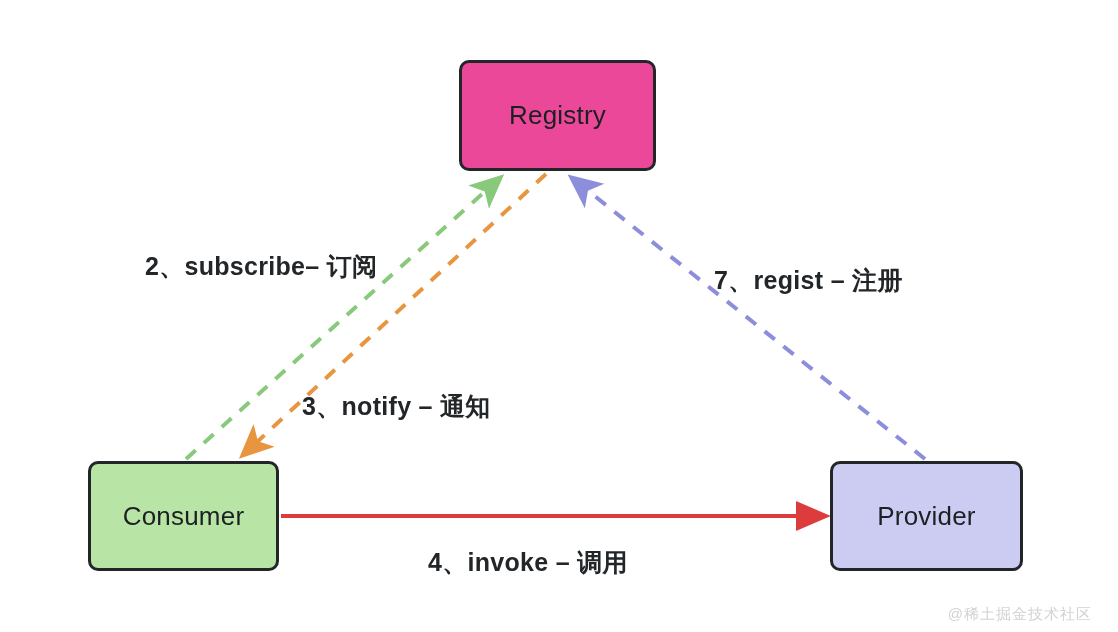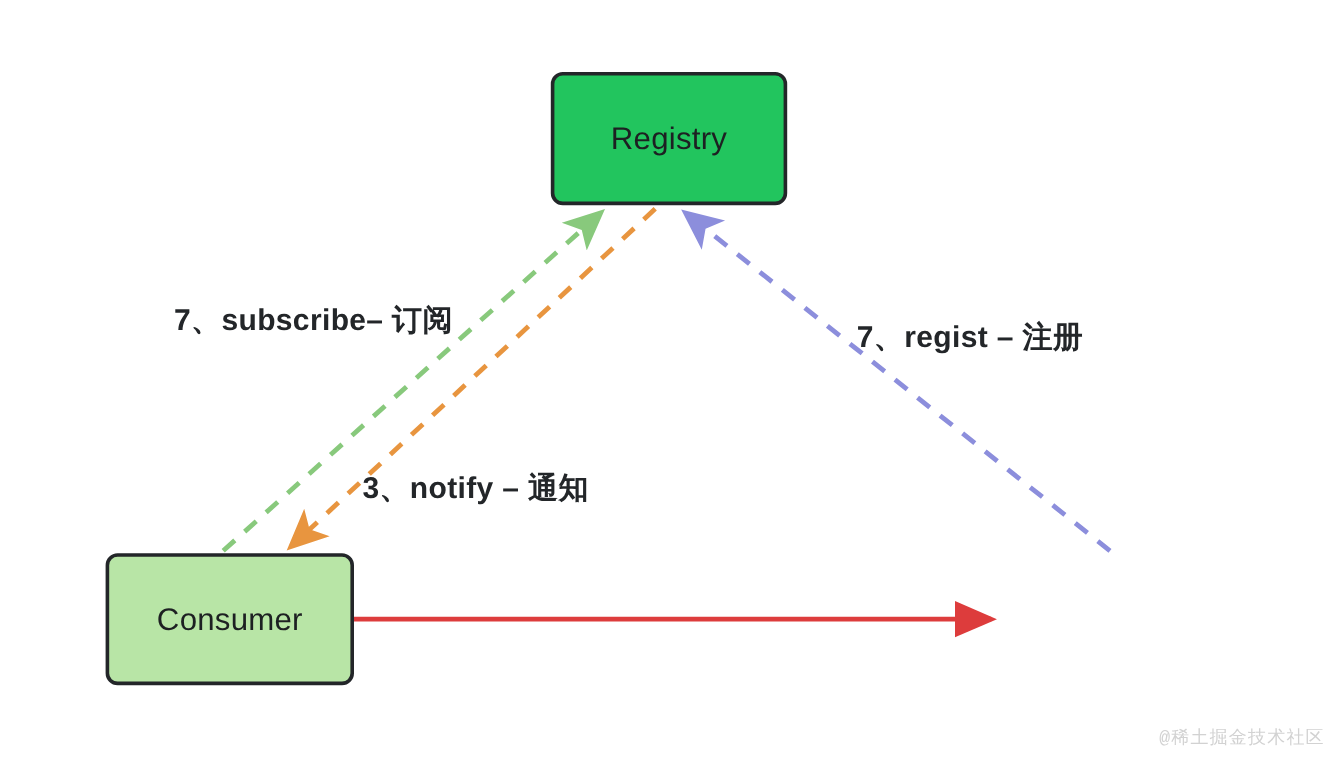--- a/index.html
+++ b/index.html
@@ -42,21 +42,21 @@
   }
   #node-registry {
     left: 459px;
     top: 60px;
     width: 197px;
     height: 111px;
   }
   #node-consumer {
     left: 88px;
     top: 461px;
-    width: 207px;
+    width: 191px;
     height: 110px;
   }
   #node-provider {
     left: 830px;
     top: 461px;
     width: 193px;
     height: 110px;
   }
   .edge-label {
     position: absolute;
@@ -78,23 +78,23 @@
   #label-notify {
     left: 302px;
     top: 390px;
   }
   #label-invoke {
     left: 428px;
     top: 546px;
   }
   #watermark {
     position: absolute;
-    right: 14px;
+    right: 26px;
     bottom: 8px;
-    font-family: Liberation Mono, monospace;
+    font-family: Liberation Sans, sans-serif;
     font-size: 15px;
     color: #d2d2d2;
     letter-spacing: 1px;
     white-space: nowrap;
     margin-top: 37px;
   }
 </style>
 </head>
 <body>
 
@@ -118,31 +118,35 @@
 
     <line x1="925" y1="459" x2="572" y2="178" stroke="#8c8edc" stroke-width="4" stroke-dasharray="13 11" stroke-linecap="butt" marker-end="url(#arrow-blue)"></line>
 
     <line x1="186" y1="459" x2="500" y2="178" stroke="#88c97c" stroke-width="4" stroke-dasharray="13 11" stroke-linecap="butt" marker-end="url(#arrow-green)"></line>
 
     <line x1="546" y1="174" x2="243" y2="455" stroke="#e8953f" stroke-width="4" stroke-dasharray="13 11" stroke-linecap="butt" marker-end="url(#arrow-orange)"></line>
 
     <line x1="281" y1="516" x2="826" y2="516" stroke="#dd3c3c" stroke-width="4" stroke-linecap="butt" marker-end="url(#arrow-red)"></line>
   </svg>
 
-  <div class="node" id="node-registry" style="background:#22c55e;">
+  <div class="node" id="node-registry" style="background:#ec4899;">
     <span>Registry</span>
   </div>
 
   <div class="node" id="node-consumer" style="background:#b8e5a6;">
     <span>Consumer</span>
   </div>
 
+  <div class="node" id="node-provider" style="background:#ccccf2;">
+    <span>Provider</span>
+  </div>
 
-  <div class="edge-label" id="label-subscribe">7、subscribe– 订阅</div>
+  <div class="edge-label" id="label-subscribe">2、subscribe– 订阅</div>
 
   <div class="edge-label" id="label-regist">7、regist – 注册</div>
 
   <div class="edge-label" id="label-notify">3、notify – 通知</div>
 
+  <div class="edge-label" id="label-invoke">4、invoke – 调用</div>
 
   <div id="watermark">@稀土掘金技术社区</div>
 
 </div>
 
 </body></html>

